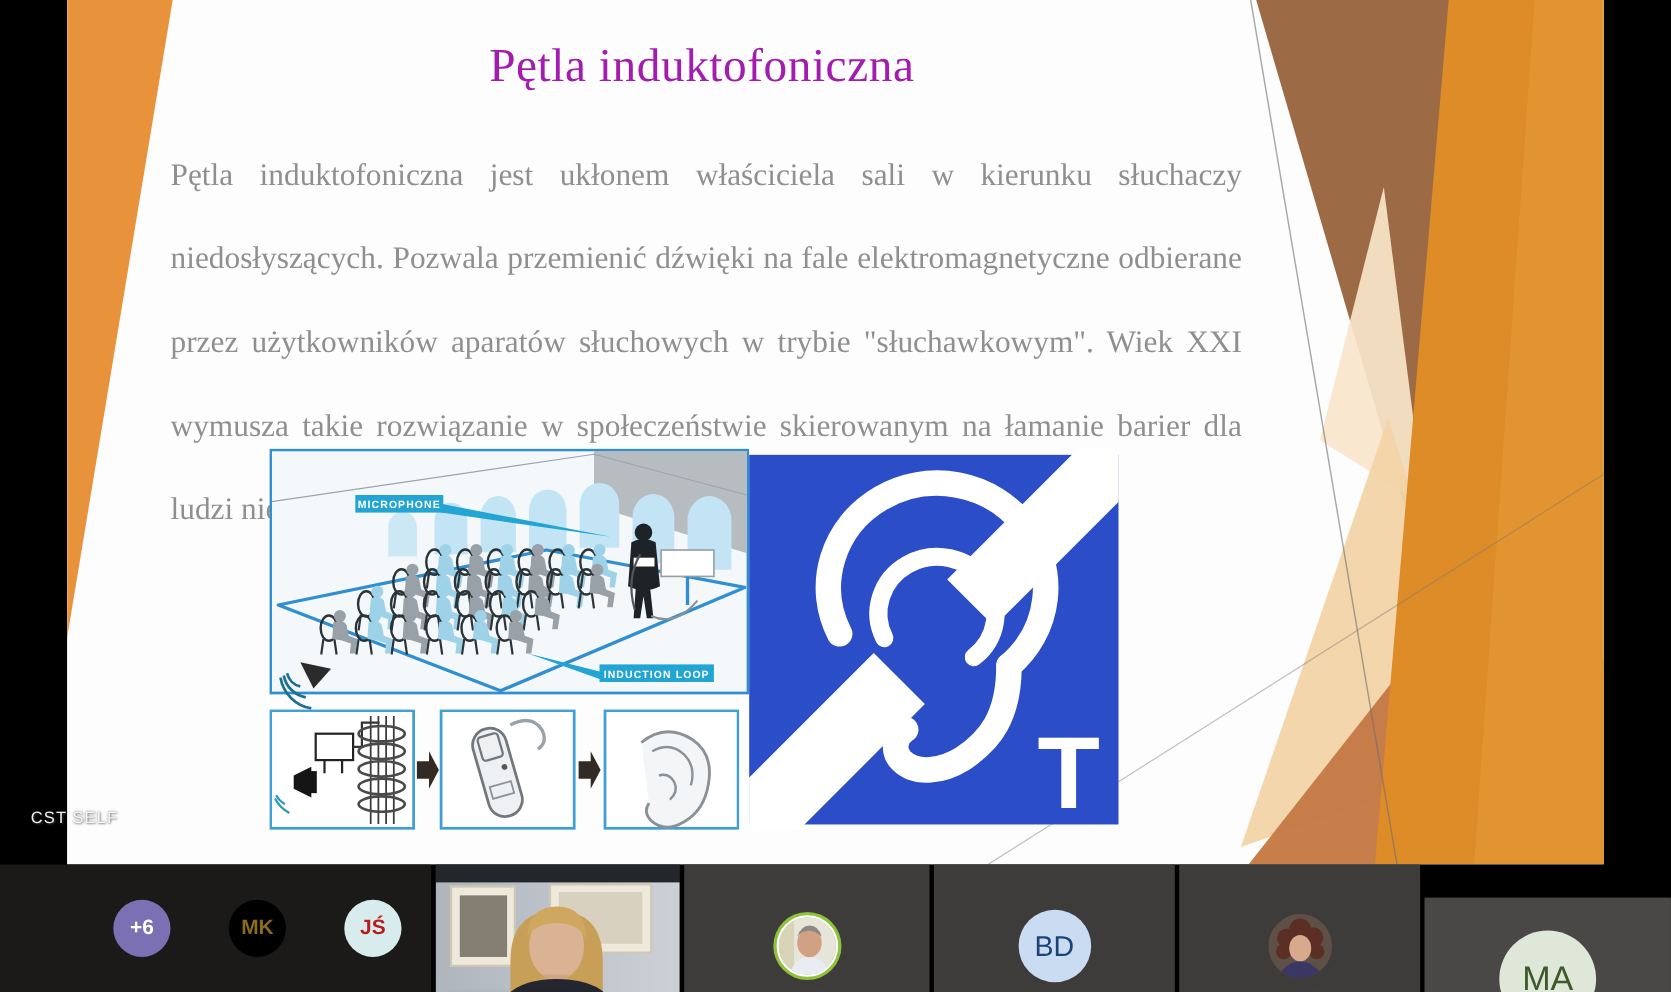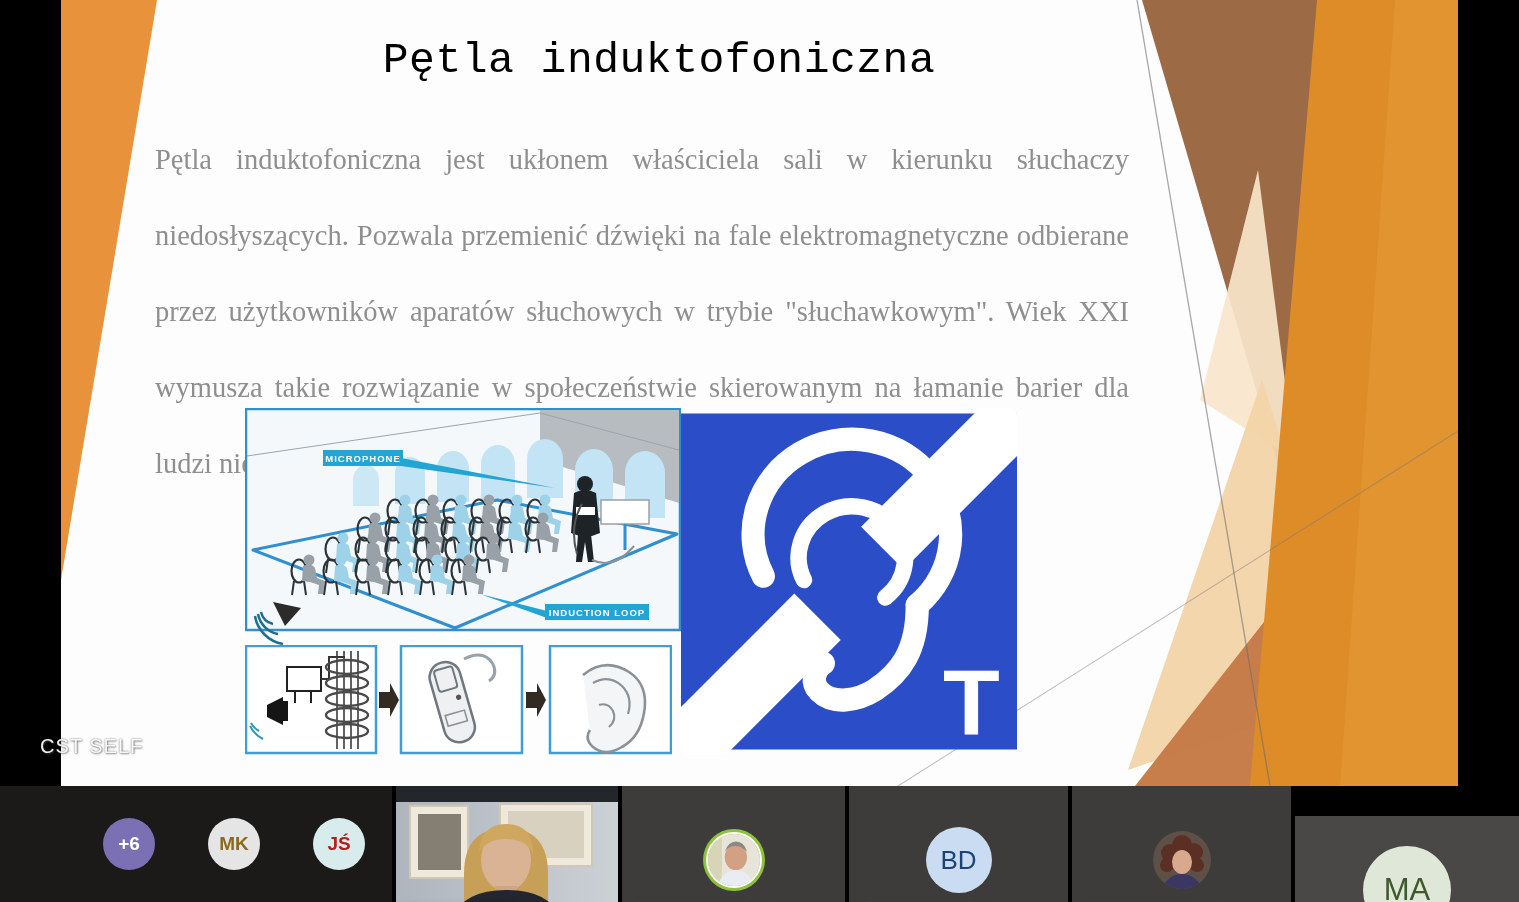--- a/index.html
+++ b/index.html
@@ -1,50 +1,50 @@
 <!DOCTYPE html>
 <html><head>
 <meta charset="utf-8">
 <style>
   html,body{margin:0;padding:0;background:#000;width:1519px;height:902px;overflow:hidden;
             font-family:"Liberation Sans",sans-serif;}
   .stage{position:absolute;left:0;top:0;width:1519px;height:786px;background:#000;}
   .slide{position:absolute;left:61px;top:0;width:1397px;height:786px;background:#fdfdfd;overflow:hidden;}
   .deco{position:absolute;left:0;top:0;width:1397px;height:786px;z-index:0;pointer-events:none;}
   .slide-content{position:absolute;left:0;top:0;width:1397px;height:786px;z-index:1;}
-  .slide-title{position:absolute;left:112px;top:36px;width:972px;text-align:center;
-               font-family:Liberation Mono, monospace;font-size:43px;color:#000000;letter-spacing:.5px;}
+  .slide-title{position:absolute;left:91px;top:36px;width:972px;text-align:center;
+               font-family:Liberation Serif, serif;font-size:43px;color:#a21caf;letter-spacing:.5px;}
   .slide-body{position:absolute;left:94px;top:122px;width:974px;
               font-family:"Liberation Serif",serif;font-size:28.5px;line-height:76px;color:#8F8F8F;
               text-align:justify;}
   .pictures{position:absolute;left:184px;top:408px;width:884px;height:347px;}
   .room-img{position:absolute;left:0;top:0;width:436px;height:240px;}
   .panels-img{position:absolute;left:0;top:237px;width:427px;height:110px;}
   .sign-img{position:absolute;left:436px;top:0;width:336px;height:347px;}
-  .watermark{position:absolute;left:40px;top:735px;z-index:3;font-size:20px;letter-spacing:1px;
+  .watermark{position:absolute;left:28px;top:735px;z-index:3;font-size:15px;letter-spacing:1px;
              color:rgba(255,255,255,.93);text-shadow:0 0 2px rgba(0,0,0,.55),1px 1px 2px rgba(110,110,110,.6);}
   
   .filmstrip{position:absolute;left:0;top:786px;width:1519px;height:116px;background:#000;
              display:flex;gap:4px;}
   .audio-group{width:392px;height:116px;background:#1b1a19;display:flex;align-items:center;
                justify-content:flex-end;gap:53px;padding-right:27px;box-sizing:border-box;}
   .avatar{border-radius:50%;display:flex;align-items:center;justify-content:center;font-weight:bold;}
   .av52{width:52px;height:52px;font-size:19px;}
   .tile{position:relative;height:148px;background:#3e3c3a;overflow:hidden;flex:0 0 auto;
         display:flex;align-items:center;justify-content:center;}
   .t1{width:222px;padding:0;background:#23262b;}
   .t2{width:223px;} .t3{width:219px;} .t4{width:219px;}
   .t5{flex:1 1 auto;background:#4a4846;margin-top:30px;}
   .ring{width:62px;height:62px;border-radius:50%;background:#8fc23c;display:flex;align-items:center;justify-content:center;}
   .ring-inner{width:56px;height:56px;border-radius:50%;overflow:hidden;border:2px solid #fff;box-sizing:border-box;}
   .photo58{width:58px;height:58px;border-radius:50%;overflow:hidden;}
   .bd{width:66px;height:66px;font-size:26px;background:#C9DCF2;color:#1D4376;font-weight:normal;}
   .ma{width:88px;height:88px;font-size:31px;background:#DFE7D9;color:#3C5A2A;font-weight:normal;}
   .p6{background:#7B70B4;color:#fff;}
-  .mk{background:#e5e5e5;color:#8A6A1C;}
+  .mk{background:#000000;color:#8A6A1C;}
   .js{background:#D8ECEE;color:#b91c1c;}
   .nameblur{position:absolute;left:12px;bottom:9px;width:118px;height:15px;border-radius:3px;
             background:rgba(205,205,205,.5);filter:blur(5px);}
   .micblur{position:absolute;left:142px;bottom:9px;width:12px;height:15px;border-radius:3px;
            background:rgba(205,205,205,.5);filter:blur(5px);}
   .nameblur-dark{position:absolute;left:6px;bottom:4px;width:110px;height:18px;border-radius:4px;
             background:rgba(10,10,10,.8);filter:blur(6px);}
   svg{display:block;}
 </style>
 </head>

